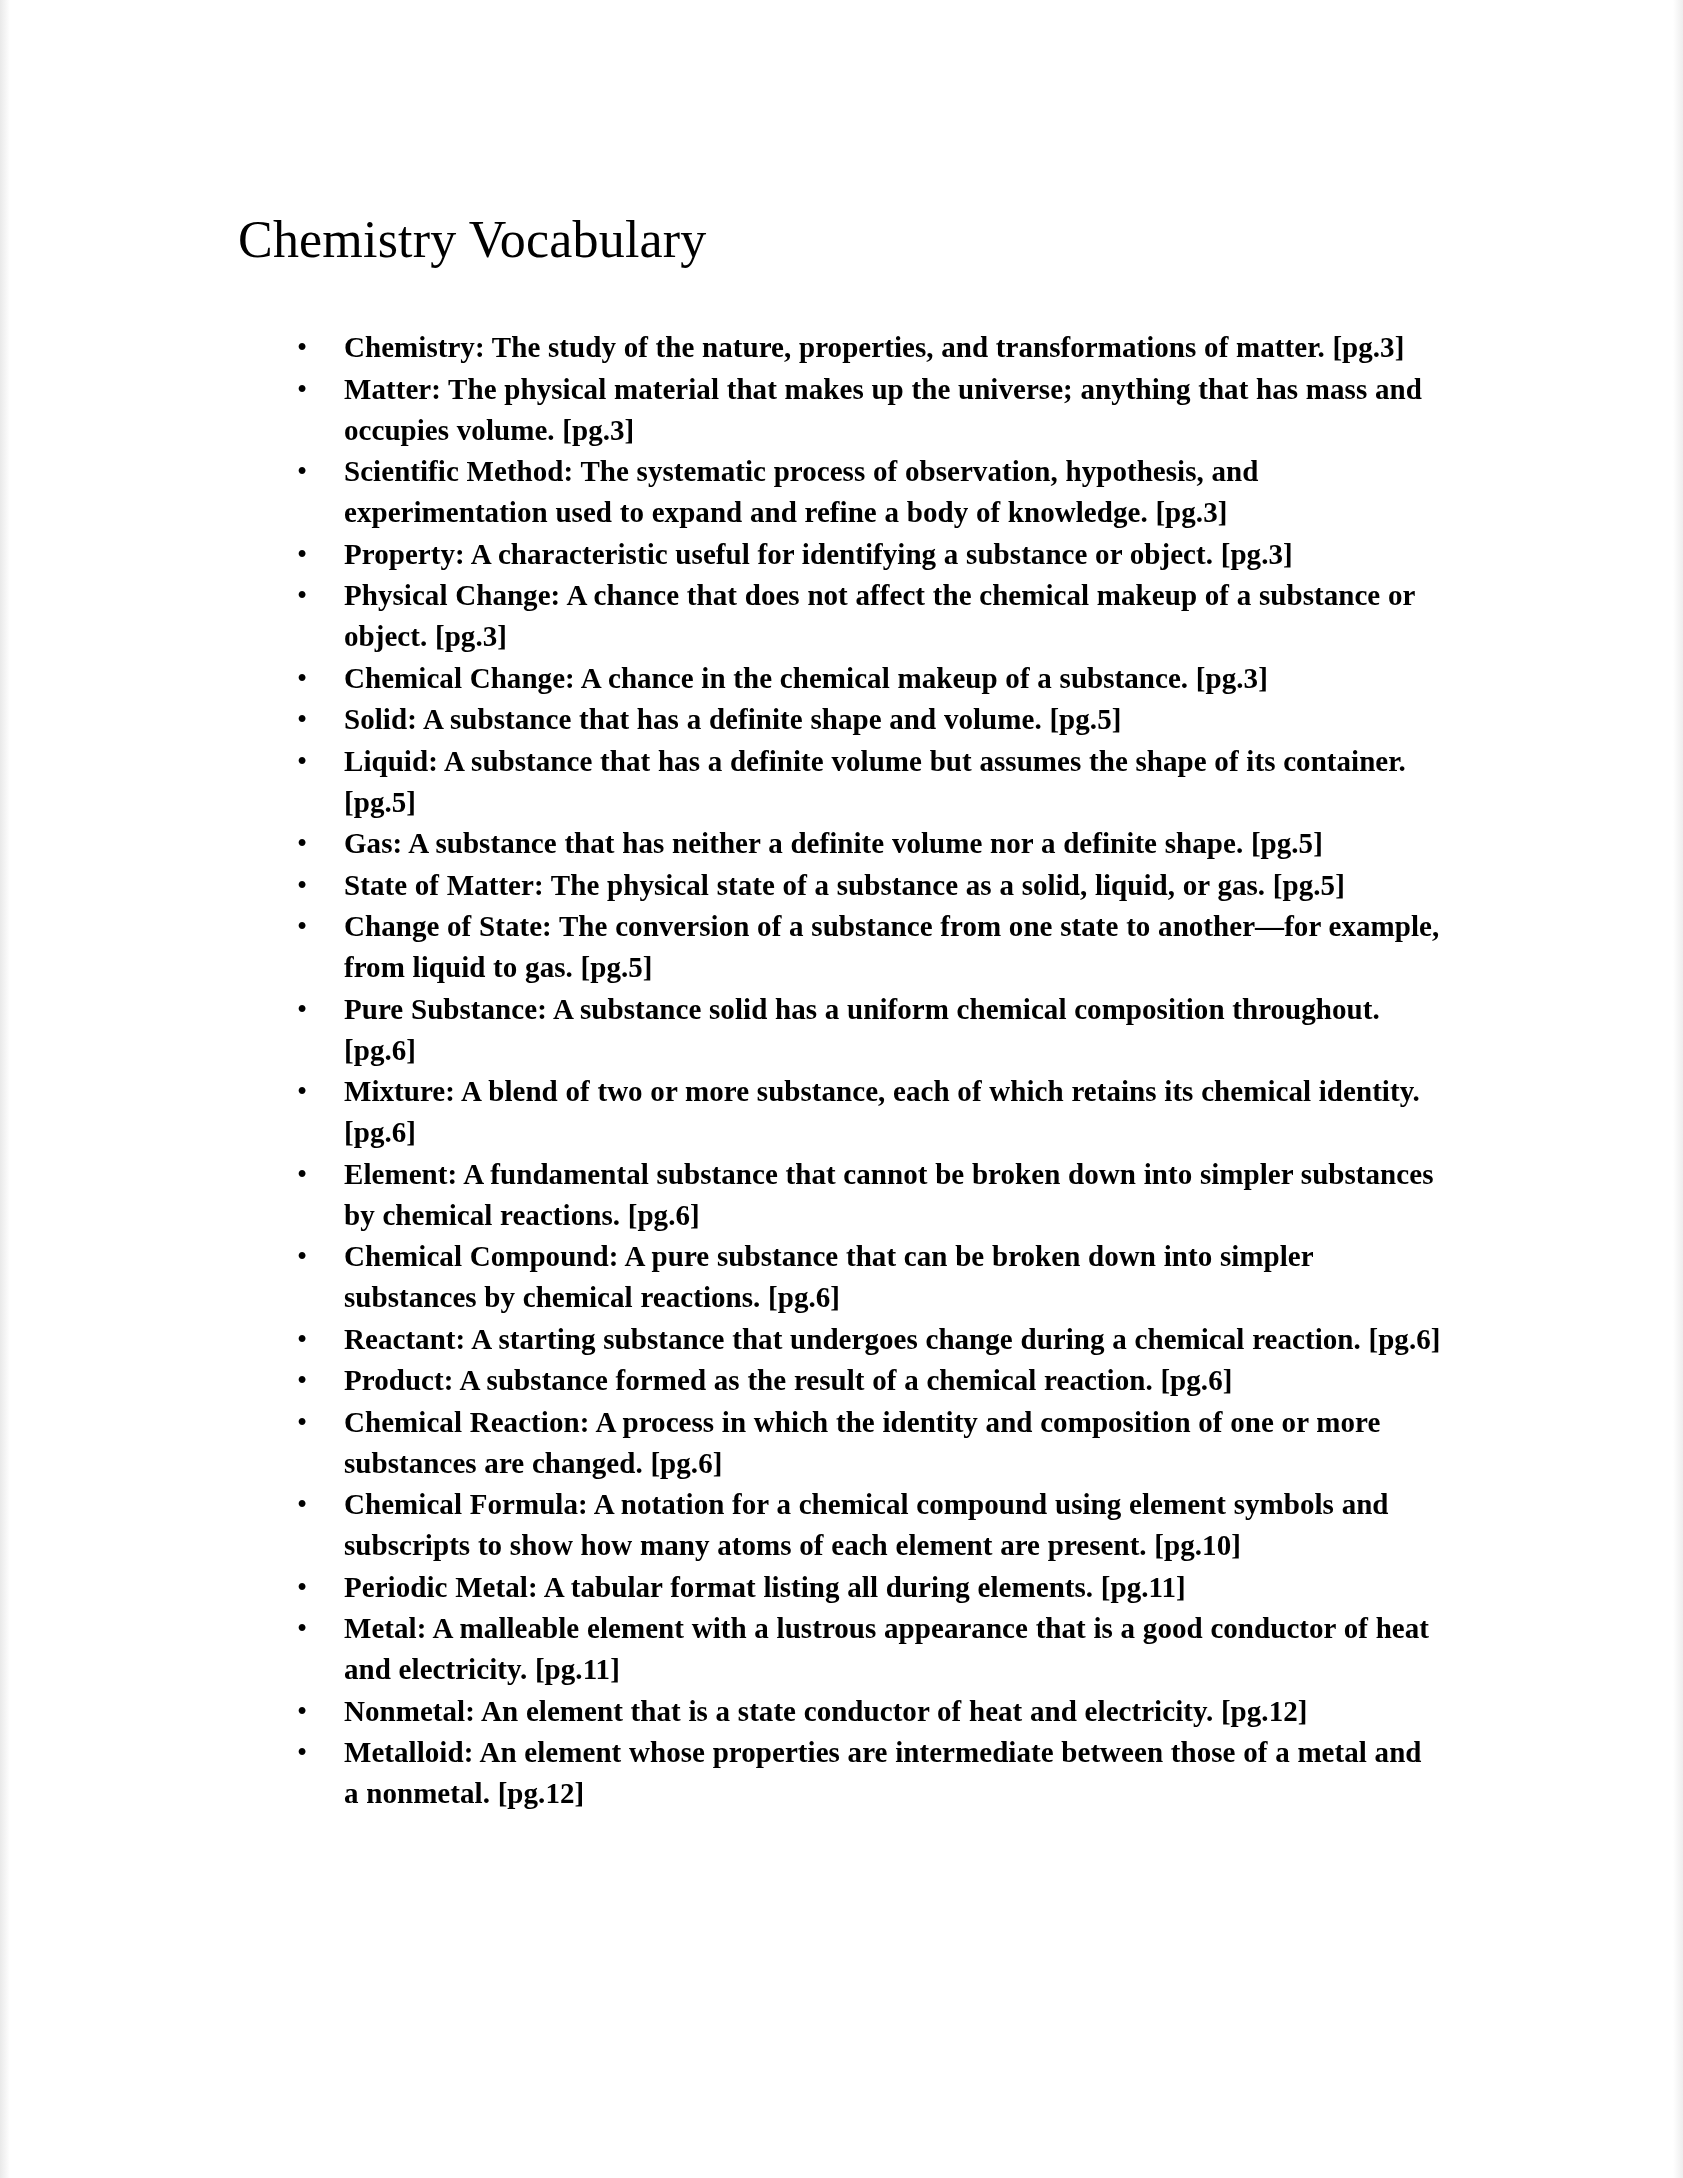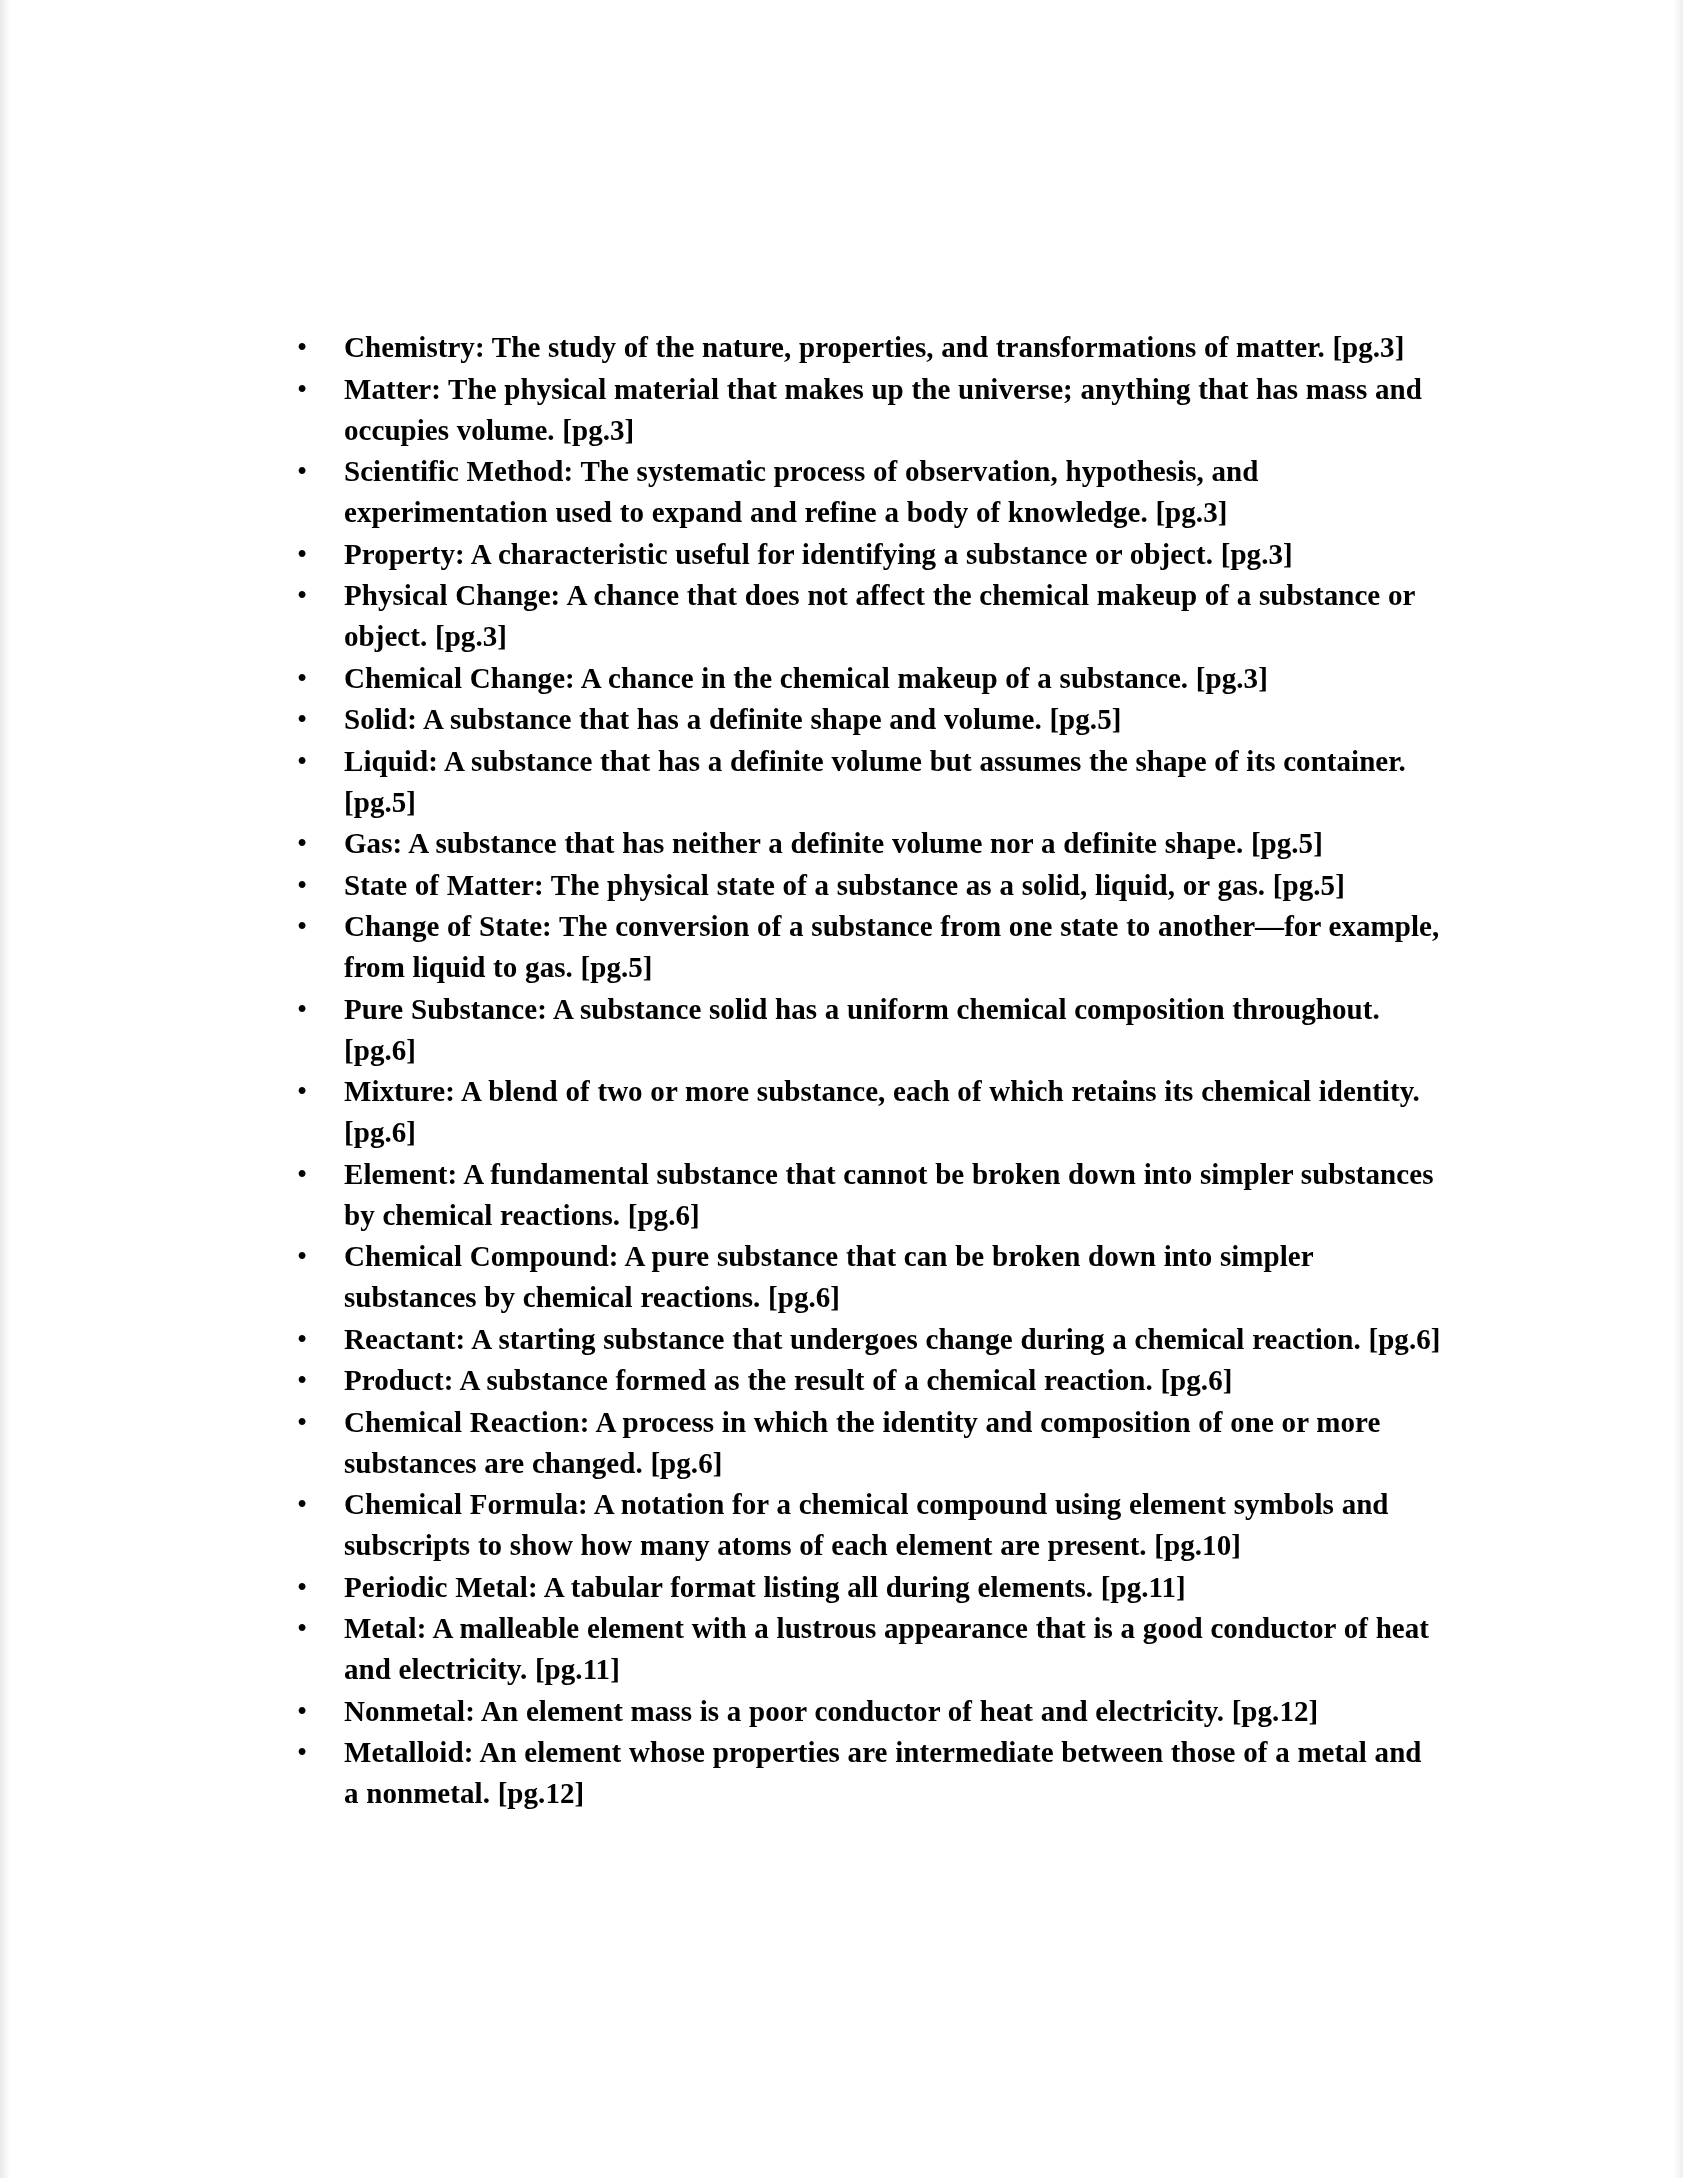--- a/index.html
+++ b/index.html
@@ -86,20 +86,21 @@
   }
 </style>
 </head>
 <body>
 
 <div class="page">
 
   <div class="scan-edge-left"></div>
   <div class="scan-edge-right"></div>
 
+  <h1 class="doc-title">Chemistry Vocabulary</h1>
 
   <ul class="vocab-list" id="vocab-list">
       <li class="vocab-item"><span class="bullet-icon">•</span><span class="term">Chemistry</span><span class="definition">: The study of the nature, properties, and transformations of matter. [pg.3]</span></li>
       <li class="vocab-item"><span class="bullet-icon">•</span><span class="term">Matter</span><span class="definition">: The physical material that makes up the universe; anything that has mass and occupies volume. [pg.3]</span></li>
       <li class="vocab-item"><span class="bullet-icon">•</span><span class="term">Scientific Method</span><span class="definition">: The systematic process of observation, hypothesis, and experimentation used to expand and refine a body of knowledge. [pg.3]</span></li>
       <li class="vocab-item"><span class="bullet-icon">•</span><span class="term">Property</span><span class="definition">: A characteristic useful for identifying a substance or object. [pg.3]</span></li>
       <li class="vocab-item"><span class="bullet-icon">•</span><span class="term">Physical Change</span><span class="definition">: A chance that does not affect the chemical makeup of a substance or object. [pg.3]</span></li>
       <li class="vocab-item"><span class="bullet-icon">•</span><span class="term">Chemical Change</span><span class="definition">: A chance in the chemical makeup of a substance. [pg.3]</span></li>
       <li class="vocab-item"><span class="bullet-icon">•</span><span class="term">Solid</span><span class="definition">: A substance that has a definite shape and volume. [pg.5]</span></li>
       <li class="vocab-item"><span class="bullet-icon">•</span><span class="term">Liquid</span><span class="definition">: A substance that has a definite volume but assumes the shape of its container. [pg.5]</span></li>
@@ -109,18 +110,18 @@
       <li class="vocab-item"><span class="bullet-icon">•</span><span class="term">Pure Substance</span><span class="definition">: A substance solid has a uniform chemical composition throughout. [pg.6]</span></li>
       <li class="vocab-item"><span class="bullet-icon">•</span><span class="term">Mixture</span><span class="definition">: A blend of two or more substance, each of which retains its chemical identity. [pg.6]</span></li>
       <li class="vocab-item"><span class="bullet-icon">•</span><span class="term">Element</span><span class="definition">: A fundamental substance that cannot be broken down into simpler substances by chemical reactions. [pg.6]</span></li>
       <li class="vocab-item"><span class="bullet-icon">•</span><span class="term">Chemical Compound</span><span class="definition">: A pure substance that can be broken down into simpler substances by chemical reactions. [pg.6]</span></li>
       <li class="vocab-item"><span class="bullet-icon">•</span><span class="term">Reactant</span><span class="definition">: A starting substance that undergoes change during a chemical reaction. [pg.6]</span></li>
       <li class="vocab-item"><span class="bullet-icon">•</span><span class="term">Product</span><span class="definition">: A substance formed as the result of a chemical reaction. [pg.6]</span></li>
       <li class="vocab-item"><span class="bullet-icon">•</span><span class="term">Chemical Reaction</span><span class="definition">: A process in which the identity and composition of one or more substances are changed. [pg.6]</span></li>
       <li class="vocab-item"><span class="bullet-icon">•</span><span class="term">Chemical Formula</span><span class="definition">: A notation for a chemical compound using element symbols and subscripts to show how many atoms of each element are present. [pg.10]</span></li>
       <li class="vocab-item"><span class="bullet-icon">•</span><span class="term">Periodic Metal</span><span class="definition">: A tabular format listing all during elements. [pg.11]</span></li>
       <li class="vocab-item"><span class="bullet-icon">•</span><span class="term">Metal</span><span class="definition">: A malleable element with a lustrous appearance that is a good conductor of heat and electricity. [pg.11]</span></li>
-      <li class="vocab-item"><span class="bullet-icon">•</span><span class="term">Nonmetal</span><span class="definition">: An element mass is a poor conductor of heat and electricity. [pg.12]</span></li>
+      <li class="vocab-item"><span class="bullet-icon">•</span><span class="term">Nonmetal</span><span class="definition">: An element that is a state conductor of heat and electricity. [pg.12]</span></li>
       <li class="vocab-item"><span class="bullet-icon">•</span><span class="term">Metalloid</span><span class="definition">: An element whose properties are intermediate between those of a metal and a nonmetal. [pg.12]</span></li>
     </ul>
 
 </div>
 
 
 </body></html>

